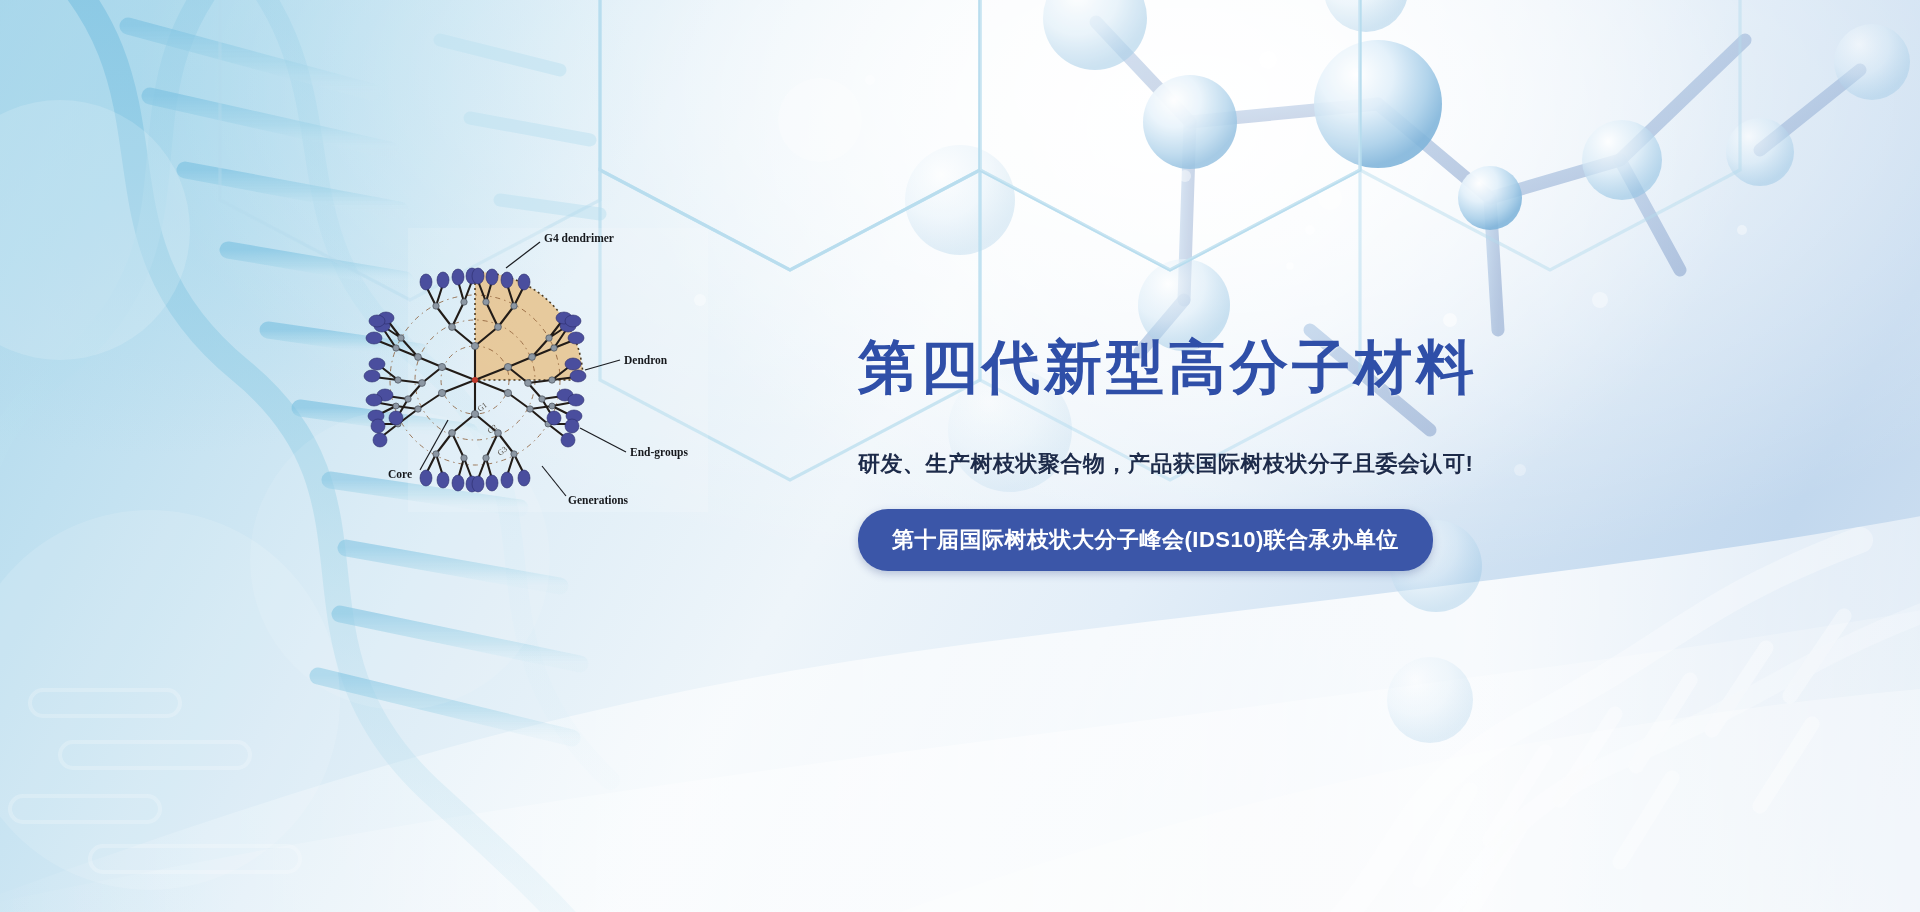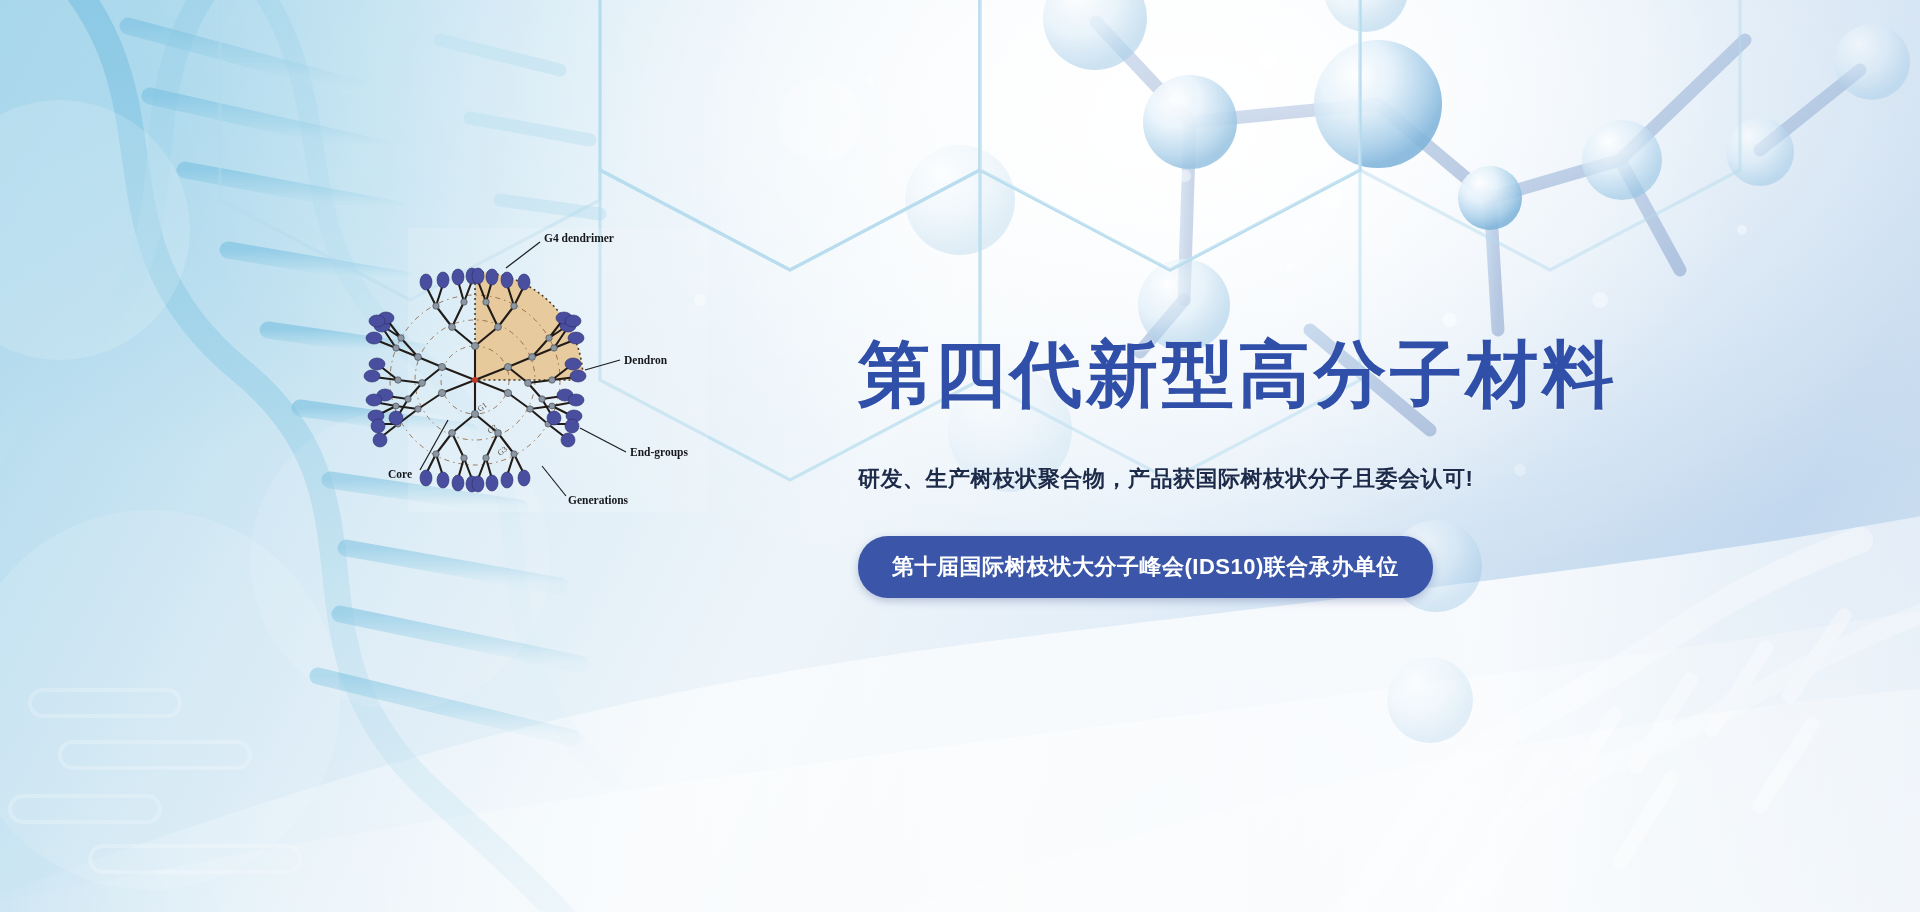--- a/index.html
+++ b/index.html
@@ -28,31 +28,31 @@
 
   
   .layer { position:absolute; inset:0; pointer-events:none; }
   .layer svg { width:100%; height:100%; display:block; }
 
   
   .hero-content {
     position:absolute; left:858px; top:336px; width:740px;
   }
   .hero-title {
-    font-size:72px; font-weight:bold; letter-spacing:4px;
+    font-size:58px; font-weight:bold; letter-spacing:4px;
     color:#2f4fa8; line-height:1.08; white-space:nowrap;
     text-shadow:0 1px 2px rgba(255,255,255,.6);
   }
   .hero-subtitle {
     margin-top:50px; font-size:22px; font-weight:bold; letter-spacing:.5px;
     color:#1d2b4a; white-space:nowrap;
     text-shadow:0 1px 2px rgba(255,255,255,.55);
   }
   .hero-cta {
-    display:inline-block; margin-top:42px;
+    display:inline-block; margin-top:30px;
     background:#3b56a8; color:#ffffff;
     font-size:22px; font-weight:bold; letter-spacing:.5px;
     padding:16px 34px; border:none; border-radius:30px;
     white-space:nowrap; cursor:pointer;
     box-shadow:0 3px 9px rgba(40,60,130,.28);
   }
 
   
   .dendrimer-figure {
     position:absolute; left:330px; top:220px; width:420px; height:300px;

